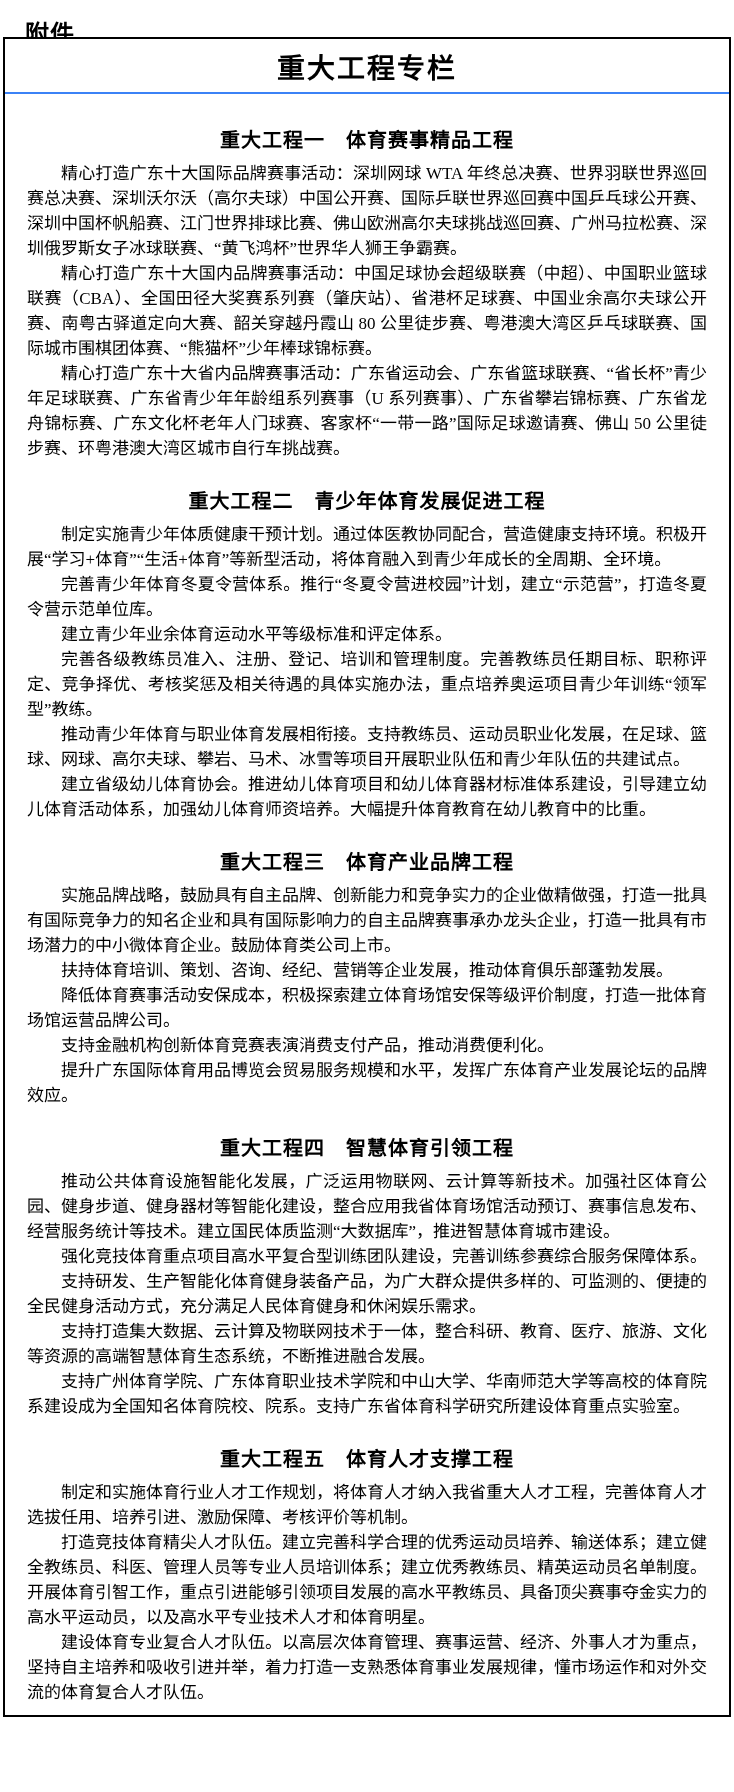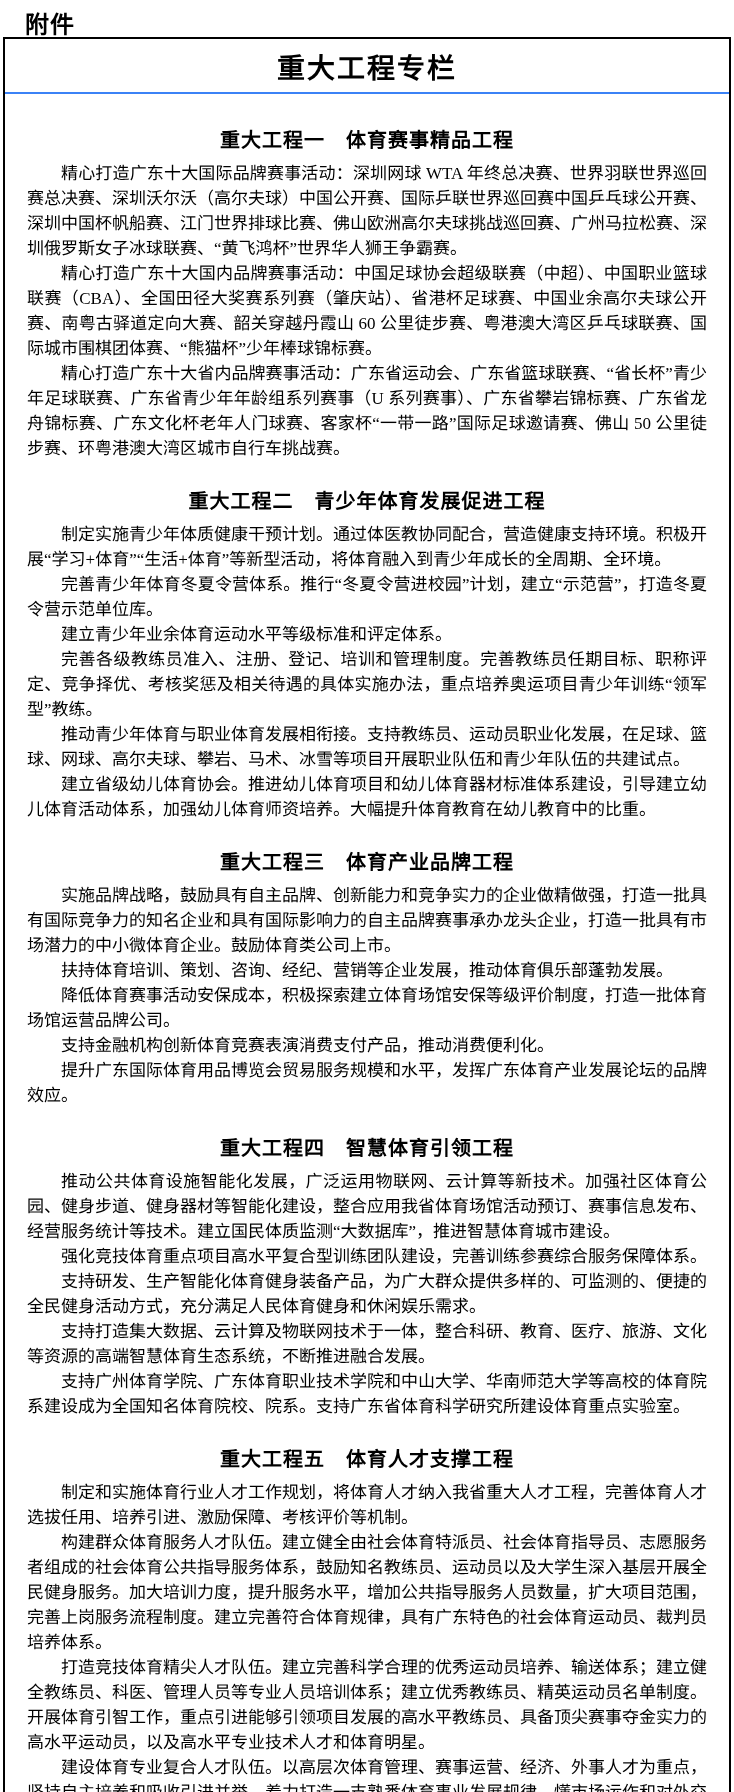--- a/index.html
+++ b/index.html
@@ -7,21 +7,21 @@
     width: 734px;
     height: 1792px;
     background: #ffffff;
     color: #000000;
     position: relative;
     overflow: hidden;
     font-family: "Liberation Serif", "DejaVu Serif", serif;
   }
   .attachment-label {
     position: absolute;
-    top: 5px;
+    top: 14px;
     left: 25px;
     font-family: "Liberation Sans", "DejaVu Sans", sans-serif;
     font-weight: 600;
     font-size: 24px;
     letter-spacing: 1px;
     text-align: right;
   }
   .panel {
     position: absolute;
     top: 37px;
@@ -67,21 +67,21 @@
 <body>
 
 <div class="attachment-label">附件</div>
 
 <div class="panel">
   <div class="panel-title">重大工程专栏</div>
   <div class="panel-content">
 
     <h2 class="section-heading">重大工程一　体育赛事精品工程</h2>
     <p class="para">精心打造广东十大国际品牌赛事活动：深圳网球 WTA 年终总决赛、世界羽联世界巡回赛总决赛、深圳沃尔沃（高尔夫球）中国公开赛、国际乒联世界巡回赛中国乒乓球公开赛、深圳中国杯帆船赛、江门世界排球比赛、佛山欧洲高尔夫球挑战巡回赛、广州马拉松赛、深圳俄罗斯女子冰球联赛、“黄飞鸿杯”世界华人狮王争霸赛。</p>
-    <p class="para">精心打造广东十大国内品牌赛事活动：中国足球协会超级联赛（中超）、中国职业篮球联赛（CBA）、全国田径大奖赛系列赛（肇庆站）、省港杯足球赛、中国业余高尔夫球公开赛、南粤古驿道定向大赛、韶关穿越丹霞山 60 公里徒步赛、粤港澳大湾区乒乓球联赛、国际城市围棋团体赛、“熊猫杯”少年棒球锦标赛。</p>
+    <p class="para">精心打造广东十大国内品牌赛事活动：中国足球协会超级联赛（中超）、中国职业篮球联赛（CBA）、全国田径大奖赛系列赛（肇庆站）、省港杯足球赛、中国业余高尔夫球公开赛、南粤古驿道定向大赛、韶关穿越丹霞山 80 公里徒步赛、粤港澳大湾区乒乓球联赛、国际城市围棋团体赛、“熊猫杯”少年棒球锦标赛。</p>
     <p class="para">精心打造广东十大省内品牌赛事活动：广东省运动会、广东省篮球联赛、“省长杯”青少年足球联赛、广东省青少年年龄组系列赛事（U 系列赛事）、广东省攀岩锦标赛、广东省龙舟锦标赛、广东文化杯老年人门球赛、客家杯“一带一路”国际足球邀请赛、佛山 50 公里徒步赛、环粤港澳大湾区城市自行车挑战赛。</p>
 
     <h2 class="section-heading">重大工程二　青少年体育发展促进工程</h2>
     <p class="para">制定实施青少年体质健康干预计划。通过体医教协同配合，营造健康支持环境。积极开展“学习+体育”“生活+体育”等新型活动，将体育融入到青少年成长的全周期、全环境。</p>
     <p class="para">完善青少年体育冬夏令营体系。推行“冬夏令营进校园”计划，建立“示范营”，打造冬夏令营示范单位库。</p>
     <p class="para">建立青少年业余体育运动水平等级标准和评定体系。</p>
     <p class="para">完善各级教练员准入、注册、登记、培训和管理制度。完善教练员任期目标、职称评定、竞争择优、考核奖惩及相关待遇的具体实施办法，重点培养奥运项目青少年训练“领军型”教练。</p>
     <p class="para">推动青少年体育与职业体育发展相衔接。支持教练员、运动员职业化发展，在足球、篮球、网球、高尔夫球、攀岩、马术、冰雪等项目开展职业队伍和青少年队伍的共建试点。</p>
     <p class="para">建立省级幼儿体育协会。推进幼儿体育项目和幼儿体育器材标准体系建设，引导建立幼儿体育活动体系，加强幼儿体育师资培养。大幅提升体育教育在幼儿教育中的比重。</p>
 
@@ -94,18 +94,17 @@
 
     <h2 class="section-heading">重大工程四　智慧体育引领工程</h2>
     <p class="para">推动公共体育设施智能化发展，广泛运用物联网、云计算等新技术。加强社区体育公园、健身步道、健身器材等智能化建设，整合应用我省体育场馆活动预订、赛事信息发布、经营服务统计等技术。建立国民体质监测“大数据库”，推进智慧体育城市建设。</p>
     <p class="para">强化竞技体育重点项目高水平复合型训练团队建设，完善训练参赛综合服务保障体系。</p>
     <p class="para">支持研发、生产智能化体育健身装备产品，为广大群众提供多样的、可监测的、便捷的全民健身活动方式，充分满足人民体育健身和休闲娱乐需求。</p>
     <p class="para">支持打造集大数据、云计算及物联网技术于一体，整合科研、教育、医疗、旅游、文化等资源的高端智慧体育生态系统，不断推进融合发展。</p>
     <p class="para">支持广州体育学院、广东体育职业技术学院和中山大学、华南师范大学等高校的体育院系建设成为全国知名体育院校、院系。支持广东省体育科学研究所建设体育重点实验室。</p>
 
     <h2 class="section-heading">重大工程五　体育人才支撑工程</h2>
     <p class="para">制定和实施体育行业人才工作规划，将体育人才纳入我省重大人才工程，完善体育人才选拔任用、培养引进、激励保障、考核评价等机制。</p>
-    <p class="para">构建群众体育服务人才队伍。建立健全由社会体育特派员、社会体育指导员、志愿服务者组成的社会体育公共指导服务体系，鼓励知名教练员、运动员以及大学生深入基层开展全民健身服务。加大培训力度，提升服务水平，增加公共指导服务人员数量，扩大项目范围，完善上岗服务流程制度。建立完善符合体育规律，具有广东特色的社会体育运动员、裁判员培养体系。</p>
     <p class="para">打造竞技体育精尖人才队伍。建立完善科学合理的优秀运动员培养、输送体系；建立健全教练员、科医、管理人员等专业人员培训体系；建立优秀教练员、精英运动员名单制度。开展体育引智工作，重点引进能够引领项目发展的高水平教练员、具备顶尖赛事夺金实力的高水平运动员，以及高水平专业技术人才和体育明星。</p>
     <p class="para">建设体育专业复合人才队伍。以高层次体育管理、赛事运营、经济、外事人才为重点，坚持自主培养和吸收引进并举，着力打造一支熟悉体育事业发展规律，懂市场运作和对外交流的体育复合人才队伍。</p>
 
   </div>
 </div>
 
 </body></html>

